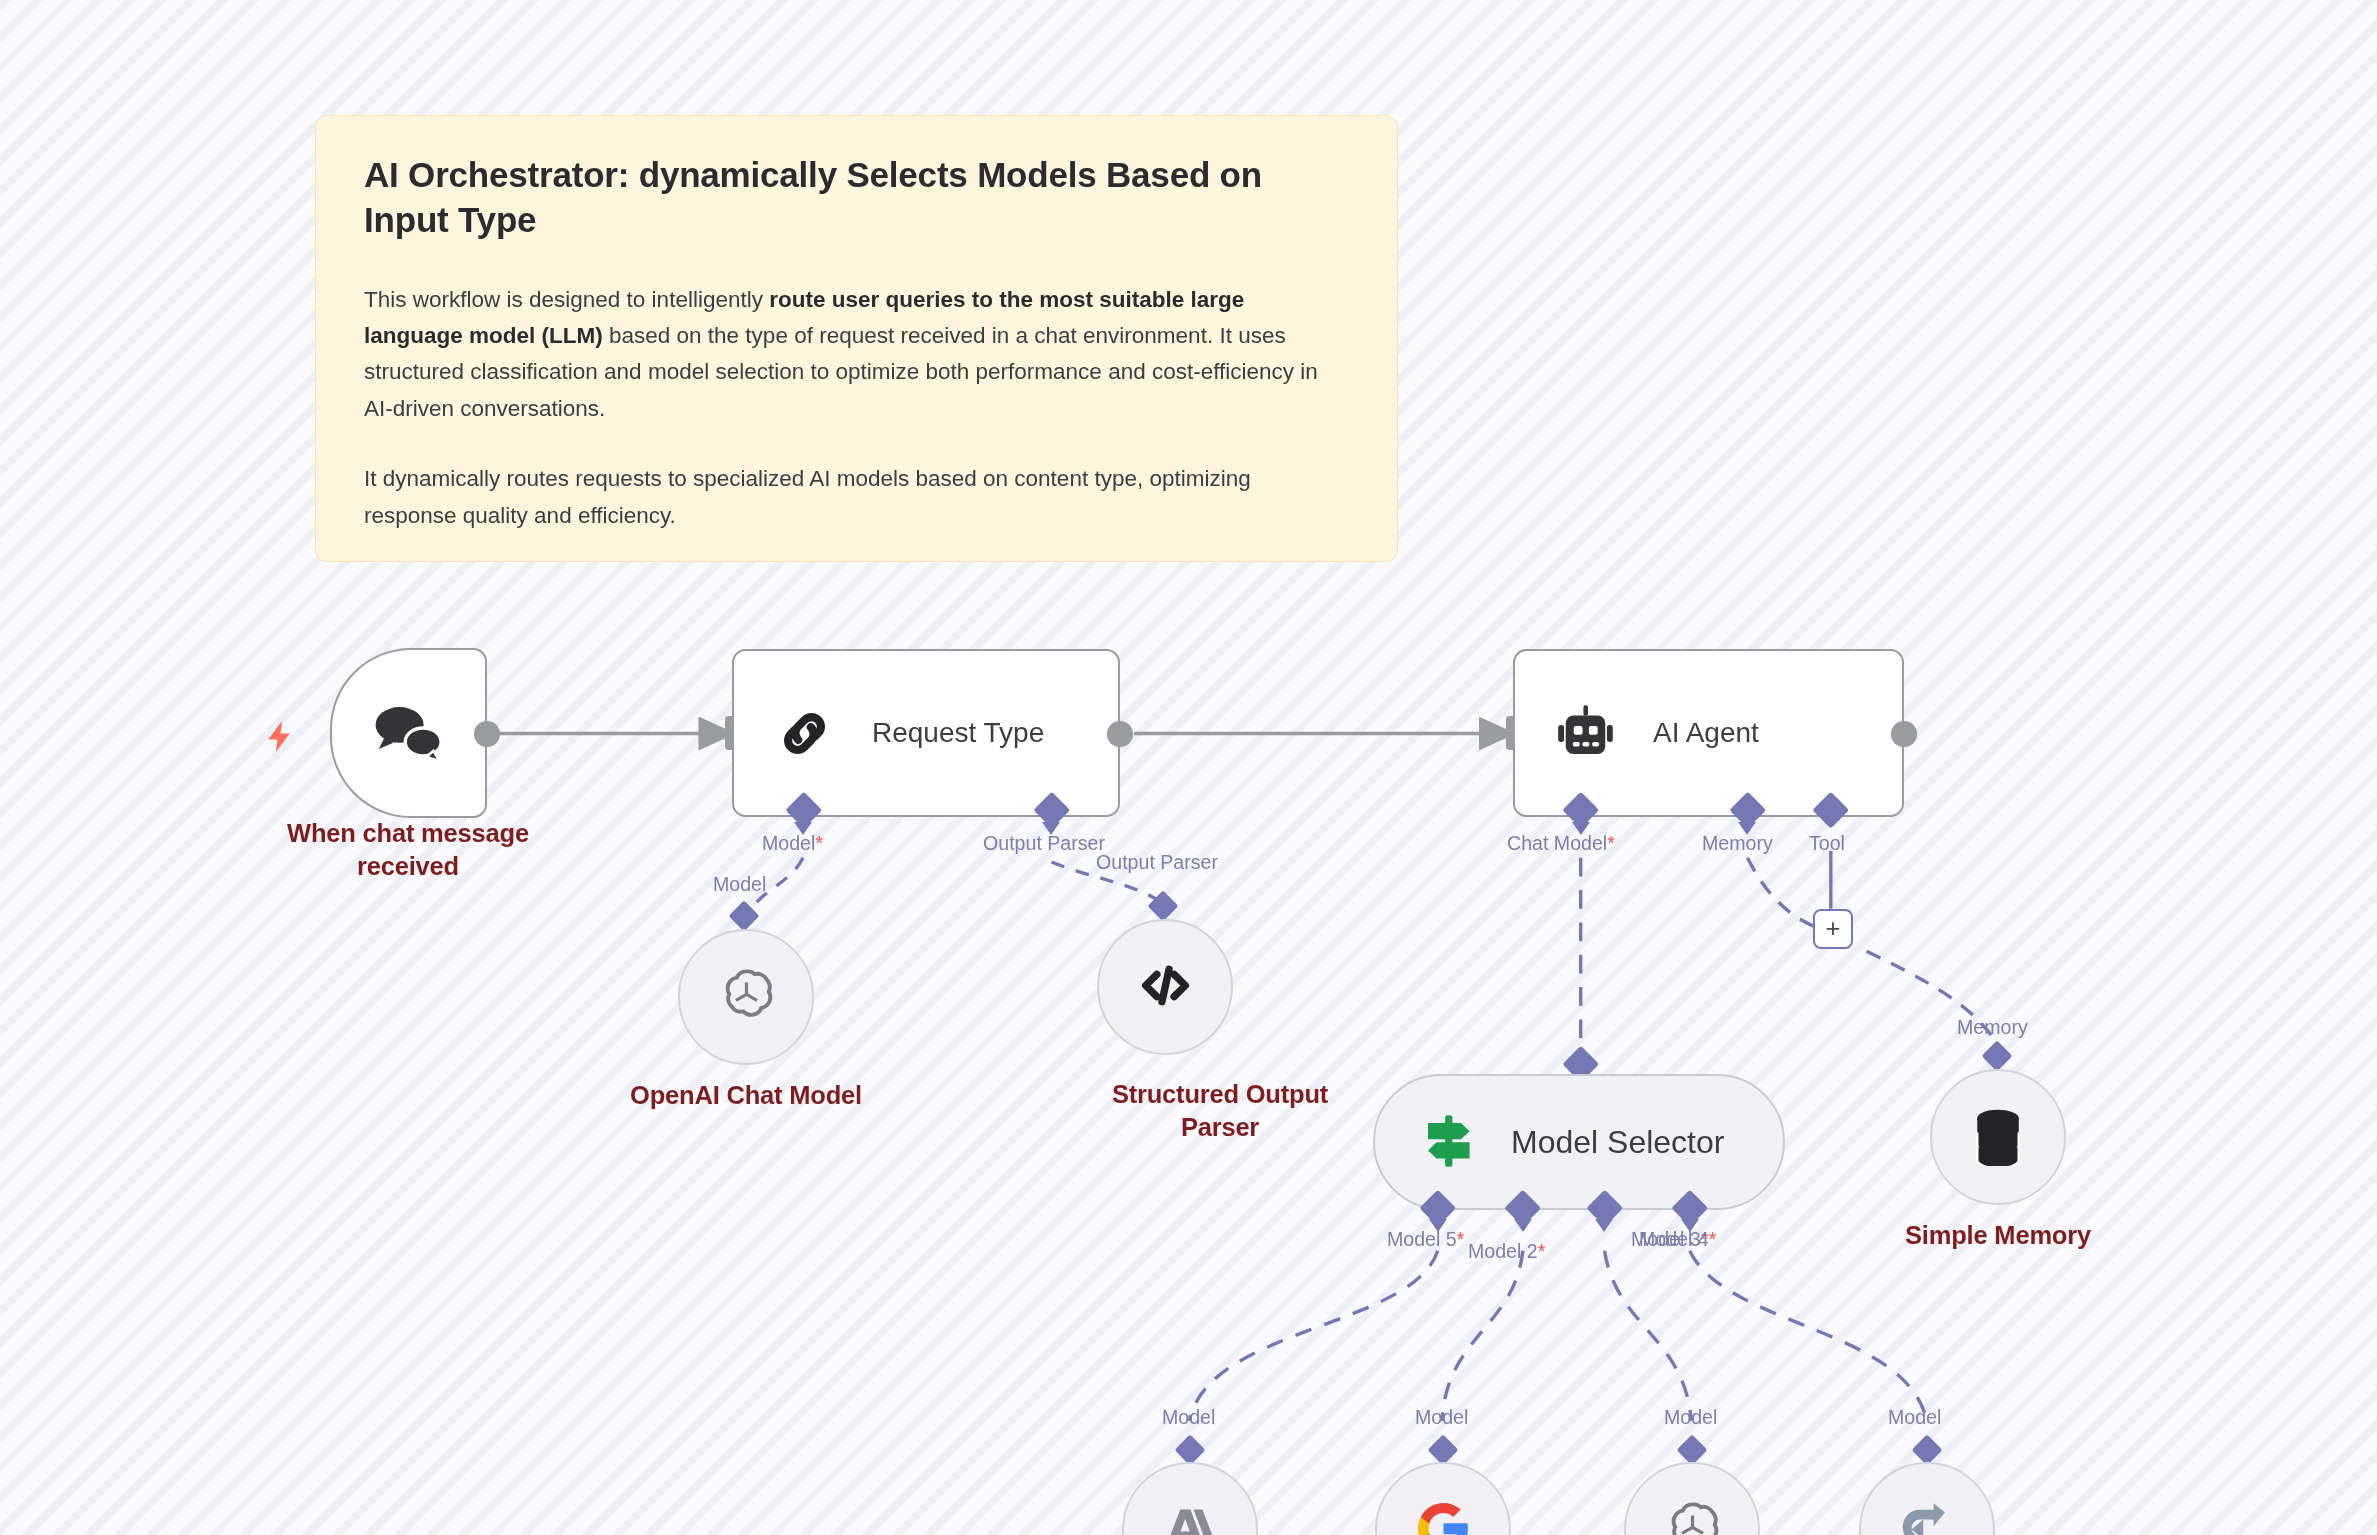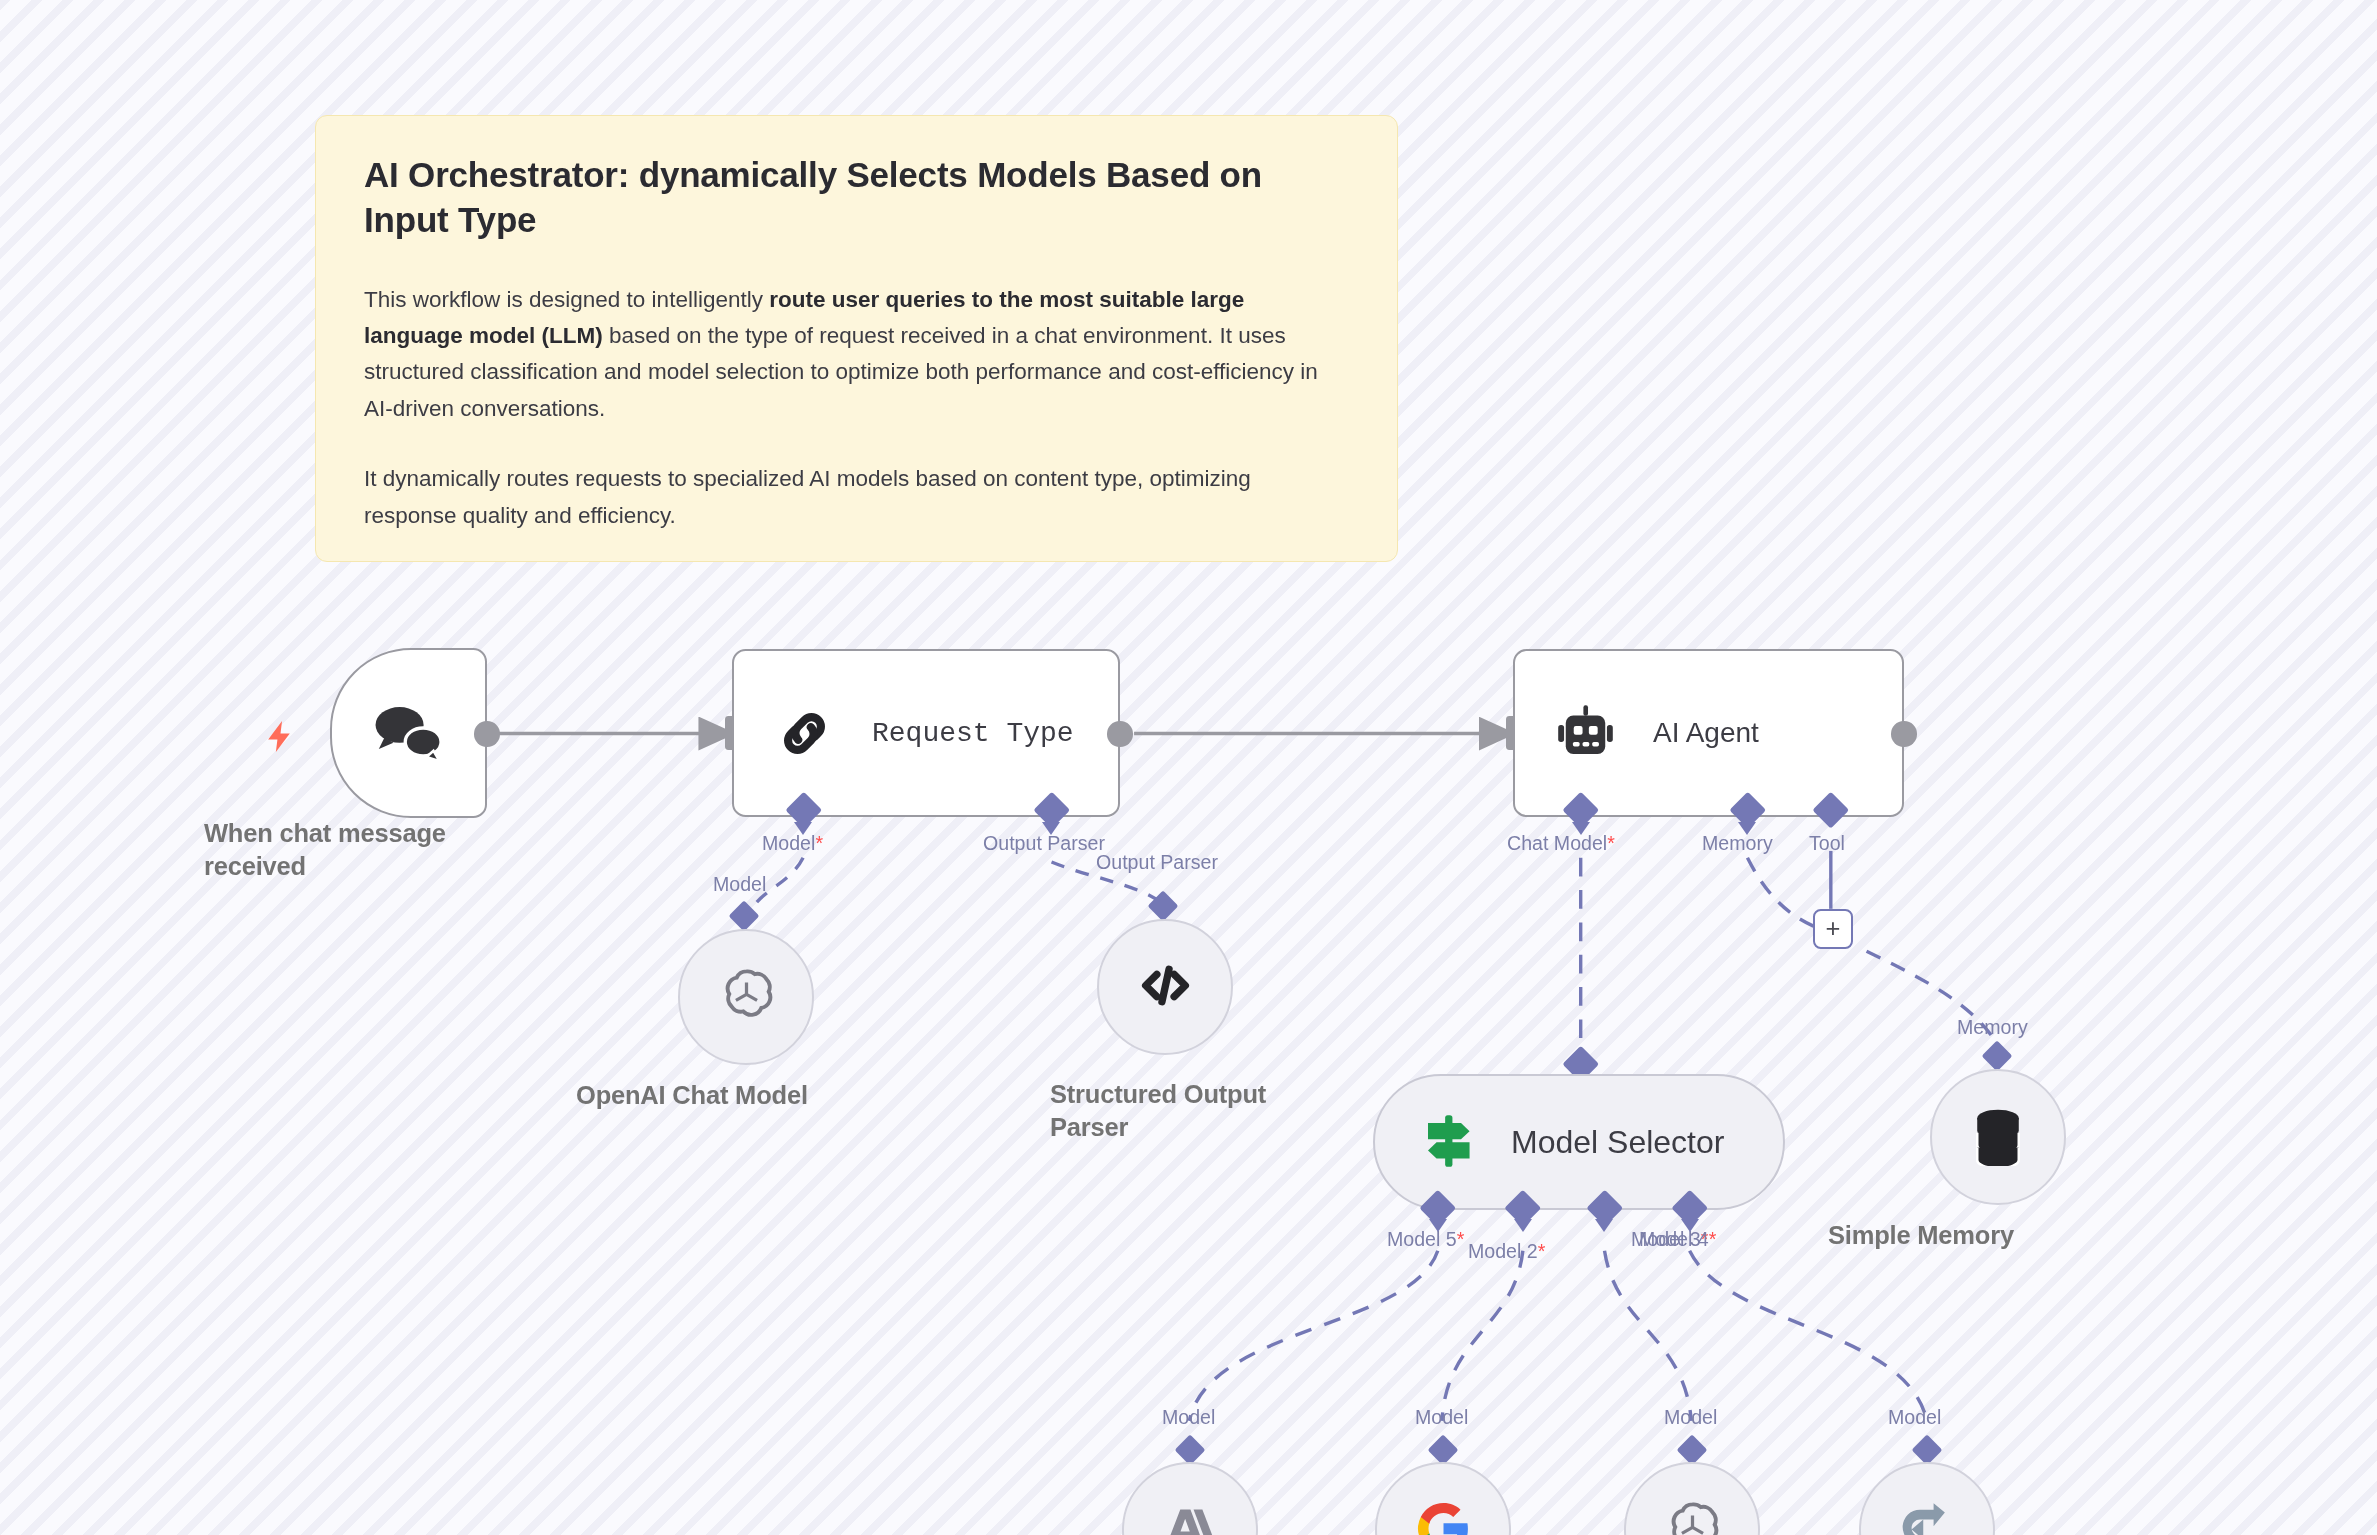--- a/index.html
+++ b/index.html
@@ -55,22 +55,22 @@
   }
   .pill-node .nlabel{font-size:32px;color:#3C3C44;white-space:nowrap;}
 
   .circle-node{
     background:#F0F0F5;border:2.1px solid #D2D2DC;border-radius:50%;
     display:flex;align-items:center;justify-content:center;
   }
 
   
   .caption{
-    position:absolute;font-size:25.5px;line-height:1.28;
-    color:#737373;font-weight:bold;letter-spacing:-0.2px;
+    position:absolute;text-align:center;font-size:25.5px;line-height:1.28;
+    color:#7f1d1d;font-weight:bold;letter-spacing:-0.2px;
   }
 
   
   .out-dot{
     position:absolute;width:25.5px;height:25.5px;border-radius:50%;
     background:#9A9AA1;
   }
   .in-sq{
     position:absolute;width:13.6px;height:34px;border-radius:3.4px;
     background:#9A9AA1;
@@ -161,21 +161,21 @@
       </svg>
     </span>
   </div>
   <div class="out-dot" style="left:474px;top:721px;"></div>
   <div class="caption" style="left:204px;top:817px;width:408px;">
     <div>When chat message</div>
     <div>received</div>
   </div>
 
   <div class="in-sq" style="left:725px;top:716px;"></div>
-  <div class="node rect-node" style="left:732px;top:649px;width:388px;height:168px;padding-left:39px;font-family:Liberation Mono, monospace;">
+  <div class="node rect-node" style="left:732px;top:649px;width:388px;height:168px;padding-left:39px;">
     <span class="nicon" style="margin-right:36px;">
       <svg width="63" height="63" viewBox="0 0 24 24" aria-hidden="true">
         <path d="M9.6 14.4 a3.6 3.6 0 0 1 0-5.1 l2.5-2.5 a3.6 3.6 0 0 1 5.1 5.1 l-1.3 1.3" fill="none" stroke="#242428" stroke-width="3.1" stroke-linecap="round"></path>
         <path d="M14.4 9.6 a3.6 3.6 0 0 1 0 5.1 l-2.5 2.5 a3.6 3.6 0 0 1-5.1-5.1 l1.3-1.3" fill="none" stroke="#242428" stroke-width="3.1" stroke-linecap="round"></path>
       </svg>
     </span>
     <span class="nlabel">Request Type</span>
   </div>
   <div class="out-dot" style="left:1107px;top:721px;"></div>
 

